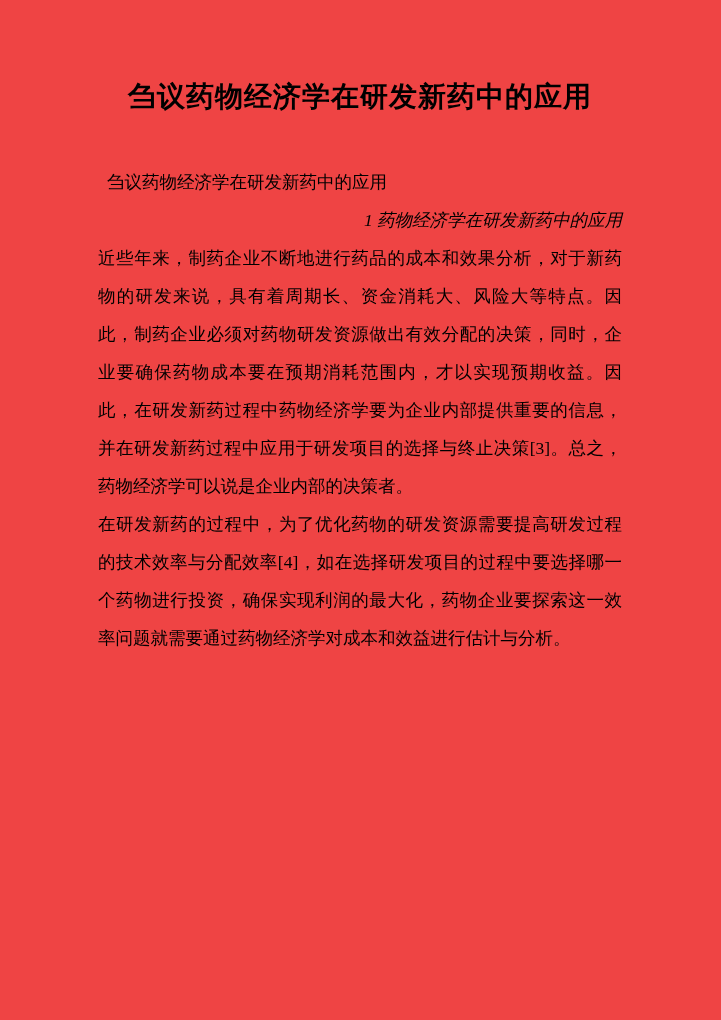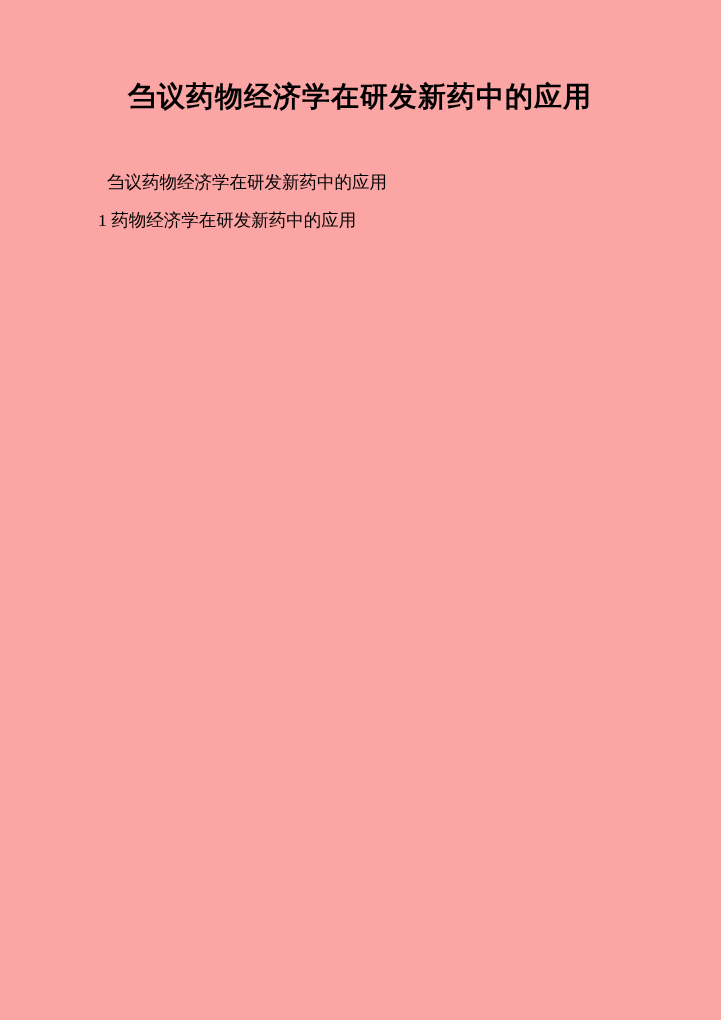--- a/index.html
+++ b/index.html
@@ -5,21 +5,21 @@
   html, body {
     margin: 0;
     padding: 0;
     background: #ffffff;
   }
   .page {
     position: relative;
     width: 721px;
     height: 1020px;
     margin: 0 auto;
-    background: #fca5a5;
+    background: #ef4444;
     color: #000000;
     font-family: "Liberation Serif", "DejaVu Serif", serif;
     overflow: hidden;
     box-sizing: border-box;
     padding: 76px 99px 0 98px;
   }
   .doc-title {
     font-size: 28px;
     font-weight: bold;
     line-height: 42px;
@@ -30,35 +30,38 @@
   }
   .line, .para {
     font-size: 17.5px;
     line-height: 38px;
     margin: 0;
   }
   .intro-line {
     text-indent: 9px;
   }
   .heading {
-    text-align: left;
+    text-align: right;
+    font-style: italic;
   }
   .body-para {
     text-align: justify;
     text-justify: inter-character;
   }
 </style>
 </head>
 <body>
 
 <div class="page">
 
   <h1 class="doc-title">刍议药物经济学在研发新药中的应用</h1>
 
   <p class="line intro-line">刍议药物经济学在研发新药中的应用</p>
 
   <p class="line heading">1 药物经济学在研发新药中的应用</p>
 
+  <p class="para body-para">近些年来，制药企业不断地进行药品的成本和效果分析，对于新药物的研发来说，具有着周期长、资金消耗大、风险大等特点。因此，制药企业必须对药物研发资源做出有效分配的决策，同时，企业要确保药物成本要在预期消耗范围内，才以实现预期收益。因此，在研发新药过程中药物经济学要为企业内部提供重要的信息，并在研发新药过程中应用于研发项目的选择与终止决策[3]。总之，药物经济学可以说是企业内部的决策者。</p>
 
 
+  <p class="para body-para">在研发新药的过程中，为了优化药物的研发资源需要提高研发过程的技术效率与分配效率[4]，如在选择研发项目的过程中要选择哪一个药物进行投资，确保实现利润的最大化，药物企业要探索这一效率问题就需要通过药物经济学对成本和效益进行估计与分析。</p>
 
 
 </div>
 
 </body></html>

